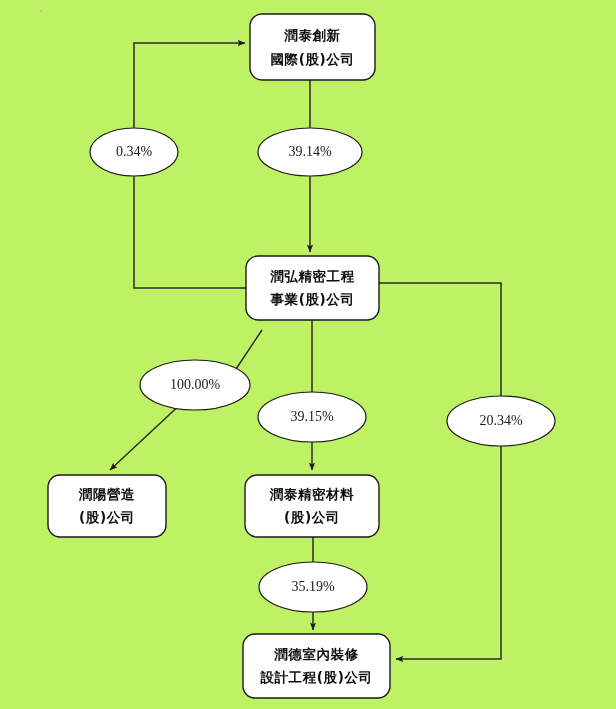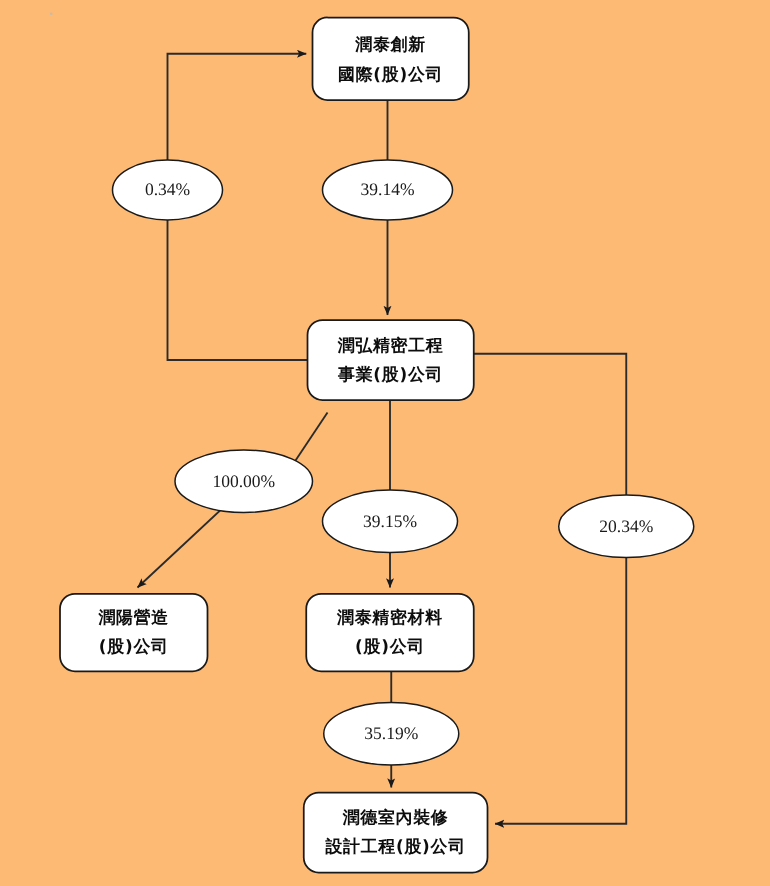--- a/index.html
+++ b/index.html
@@ -4,21 +4,21 @@
 <style>
   html, body {
     margin: 0;
     padding: 0;
     background: #ffffff;
   }
   #diagram-root {
     position: relative;
     width: 616px;
     height: 709px;
-    background: #fdba74;
+    background: #bef264;
     font-family: "Liberation Sans", "DejaVu Sans", sans-serif;
     overflow: hidden;
   }
   svg#structure-svg {
     position: absolute;
     left: 0;
     top: 0;
     width: 616px;
     height: 709px;
   }

